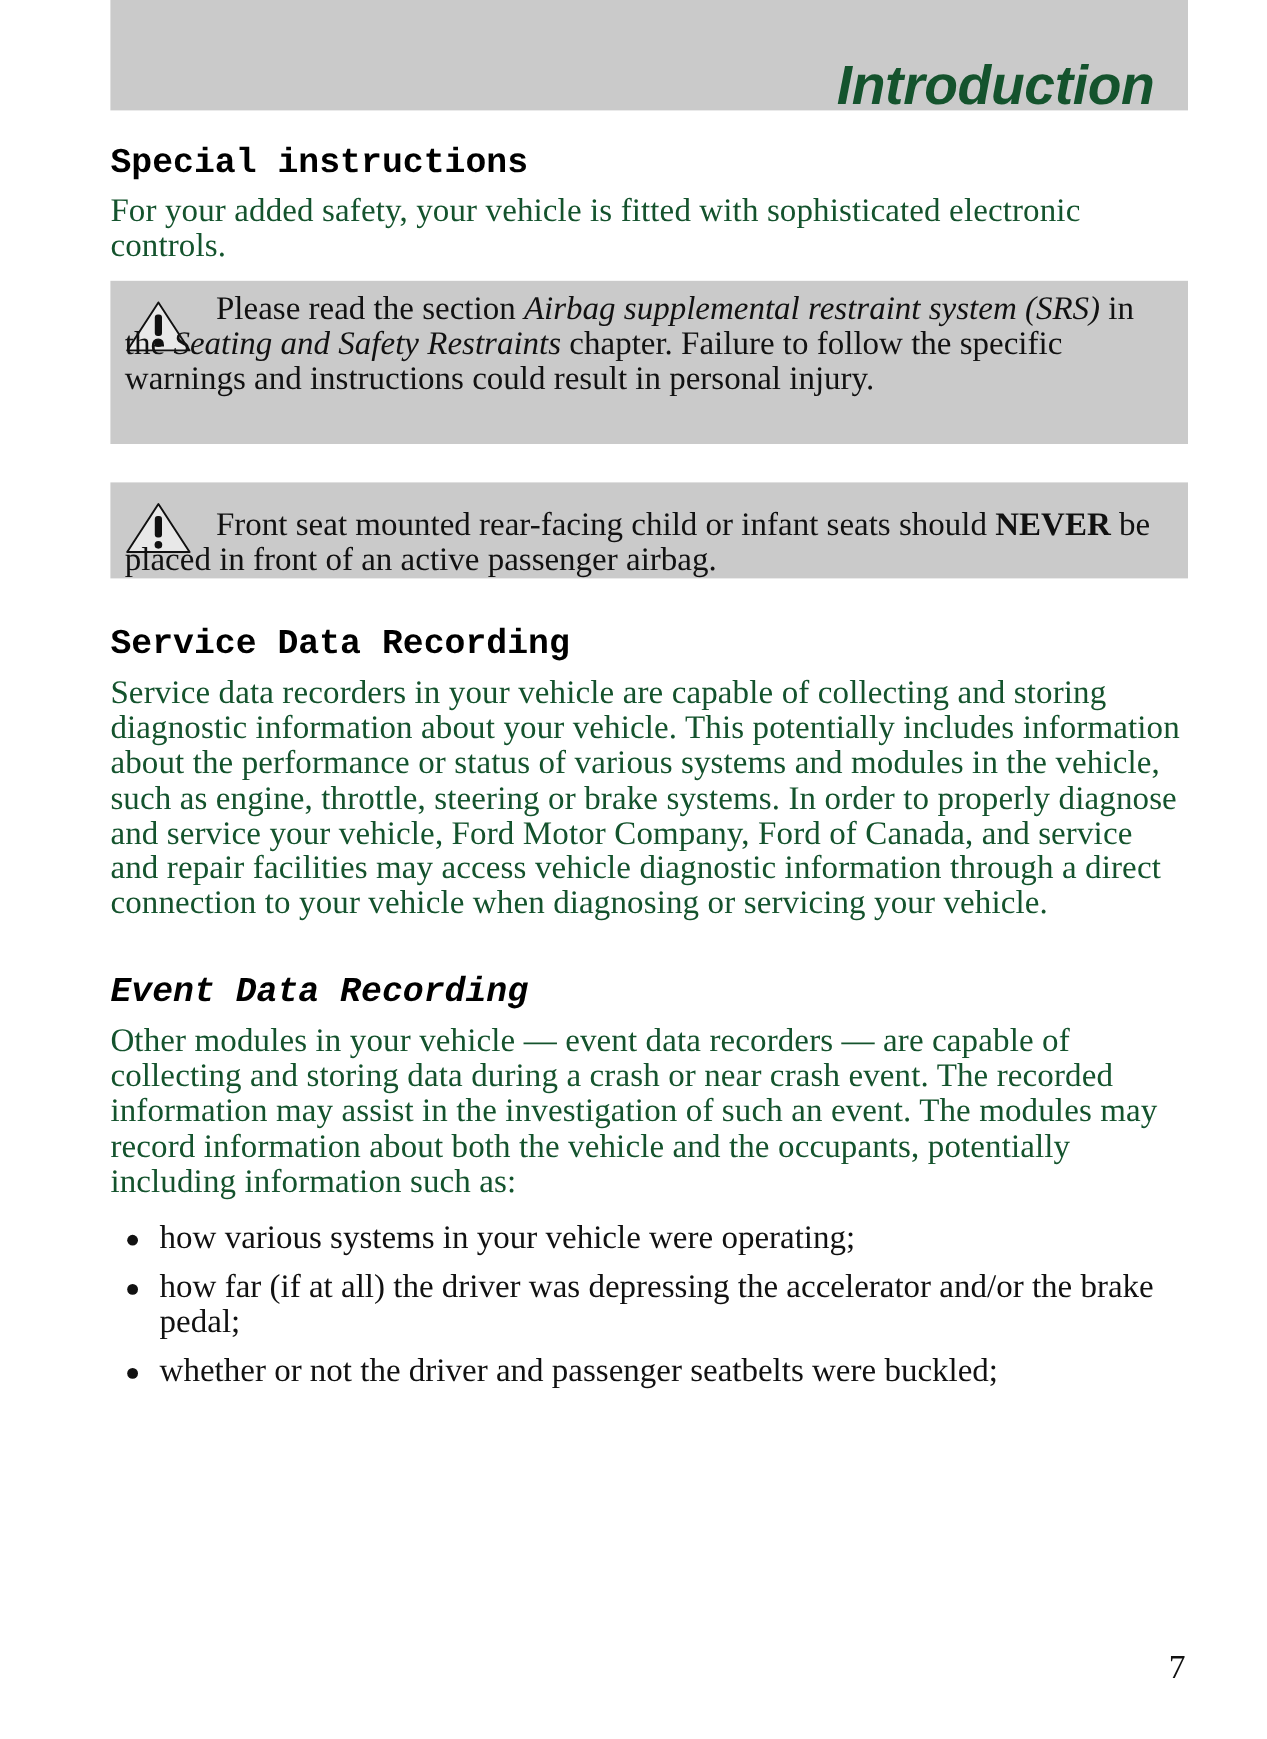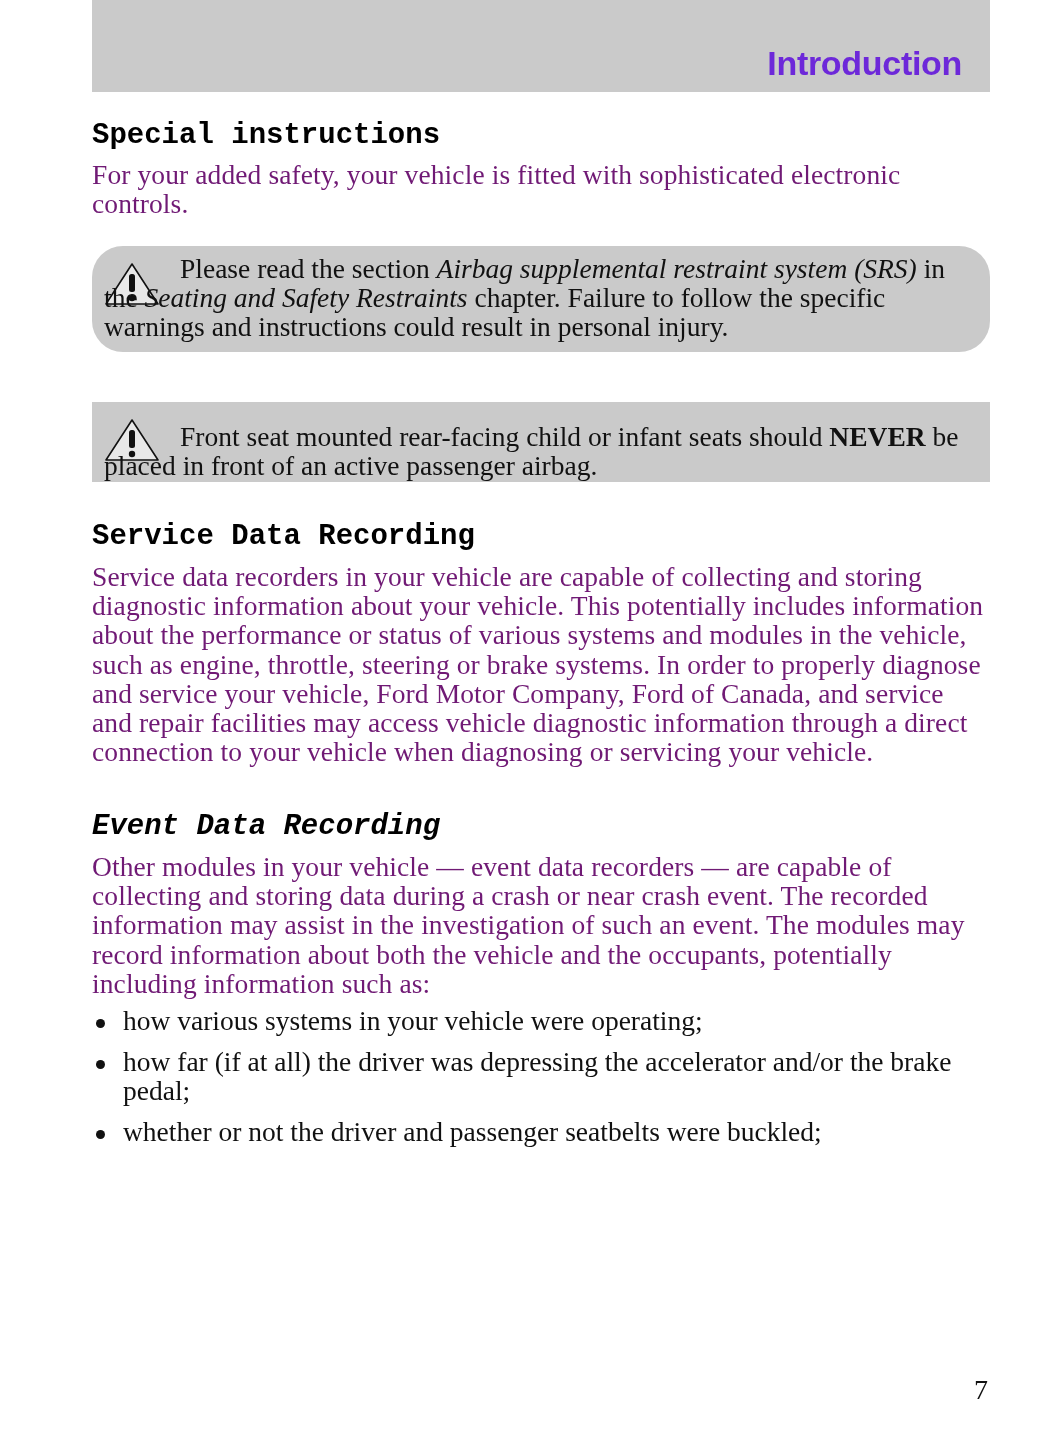--- a/index.html
+++ b/index.html
@@ -1,46 +1,46 @@
 <!DOCTYPE html>
 <html><head>
 <meta charset="utf-8">
 <style>
   html, body { margin: 0; padding: 0; background: #ffffff; }
   body { width: 1056px; height: 1449px; position: relative; overflow: hidden; color: #111; }
   .header-band { position: absolute; left: 92px; top: 0; width: 898px; height: 92px; background: #cacaca; }
-  .header-title { position: absolute; right: 28px; top: 44px; font-family: "Liberation Sans", sans-serif; font-weight: bold; font-size: 34px; color: #6d28d9; letter-spacing: -0.3px; }
+  .header-title { position: absolute; right: 28px; top: 44px; font-family: "Liberation Sans", sans-serif; font-weight: bold; font-size: 46px; color: #14532d; letter-spacing: -0.3px; font-style: italic; }
   .content { position: absolute; left: 92px; top: 0; width: 898px; }
   .h2 { position: absolute; left: 0; font-family: Liberation Mono, monospace; font-weight: bold; font-size: 29px; color: #000; }
   .h2.italic { font-style: italic; }
-  .para { position: absolute; left: 0; width: 898px; font-family: "DejaVu Serif", serif; font-size: 24.5px; line-height: 29.2px; color: #701a75; letter-spacing: -0.2px; }
+  .para { position: absolute; left: 0; width: 898px; font-family: "DejaVu Serif", serif; font-size: 24.5px; line-height: 29.2px; color: #14532d; letter-spacing: -0.2px; }
   .para-inner { font-family: "Liberation Serif", serif; font-size: 27.5px; letter-spacing: 0.1px; }
   .warn { position: absolute; left: 0; width: 898px; background: #cacaca; }
   .warn-icon { position: absolute; left: 12px; width: 56px; height: 44px; }
   .warn-text { position: absolute; left: 12px; right: 20px; font-family: "Liberation Serif", serif; font-size: 27.5px; line-height: 29.2px; color: #111; text-indent: 76px; }
-  .bullets { position: absolute; left: 0; top: 1006px; width: 898px; margin: 0; padding: 0; list-style: none; font-family: "Liberation Serif", serif; font-size: 27.5px; line-height: 29.2px; color: #111; }
+  .bullets { position: absolute; left: 0; top: 1006px; width: 898px; margin: 10px; padding: 0; list-style: none; font-family: "Liberation Serif", serif; font-size: 27.5px; line-height: 29.2px; color: #111; }
   .bullets li { position: relative; padding-left: 31px; margin-bottom: 11.5px; }
   .bullets li .dot { position: absolute; left: 4px; top: 13px; width: 9px; height: 9px; border-radius: 50%; background: #111; }
   .page-num { position: absolute; left: 974px; top: 1374px; font-family: "Liberation Serif", serif; font-size: 28px; color: #111; }
   i { font-style: italic; }
   b { font-weight: bold; }
 </style>
 </head>
 <body>
 
 <div class="header-band">
   <div class="header-title">Introduction</div>
 </div>
 
 <div class="content">
 
   <div class="h2" style="top:119px;">Special instructions</div>
   <div class="para para-inner" style="top:160px;">For your added safety, your vehicle is fitted with sophisticated electronic controls.</div>
 
-  <div class="warn" style="top:246px; height:106px;border-radius:31px;">
+  <div class="warn" style="top:234px; height:136px;">
     <svg class="warn-icon" style="top:16px;" viewBox="0 0 56 44">
       <polygon points="28,2 54,42 2,42" fill="#e8e8e8" stroke="#111" stroke-width="1.6" stroke-linejoin="round"></polygon>
       <rect x="25" y="12" width="6" height="18" rx="2.5" fill="#111"></rect>
       <circle cx="28" cy="36" r="3.2" fill="#111"></circle>
     </svg>
     <div class="warn-text" style="top:8px;">
       <span>Please read the section </span><i>Airbag supplemental restraint system (SRS)</i><span> in the </span><i>Seating and Safety Restraints</i><span> chapter. Failure to follow the specific warnings and instructions could result in personal injury.</span>
     </div>
   </div>
 

